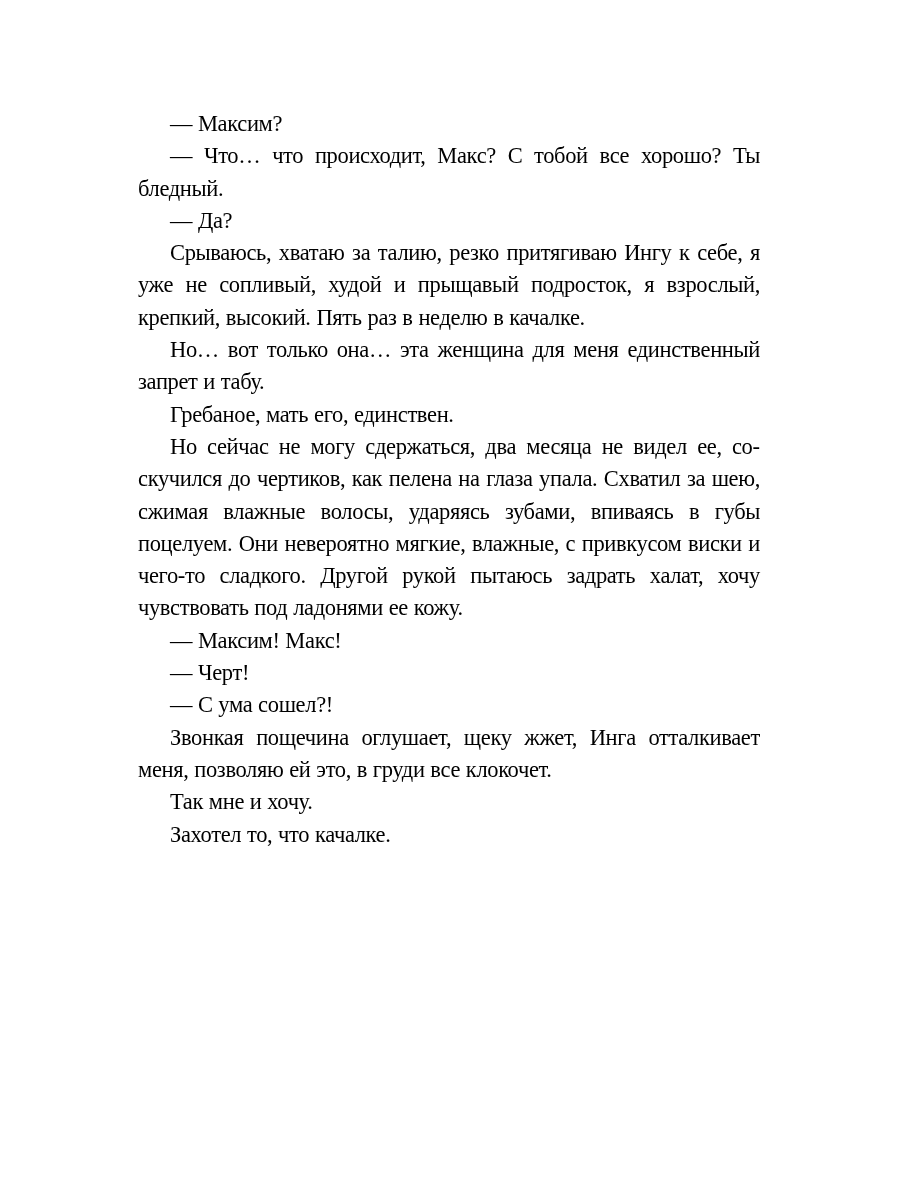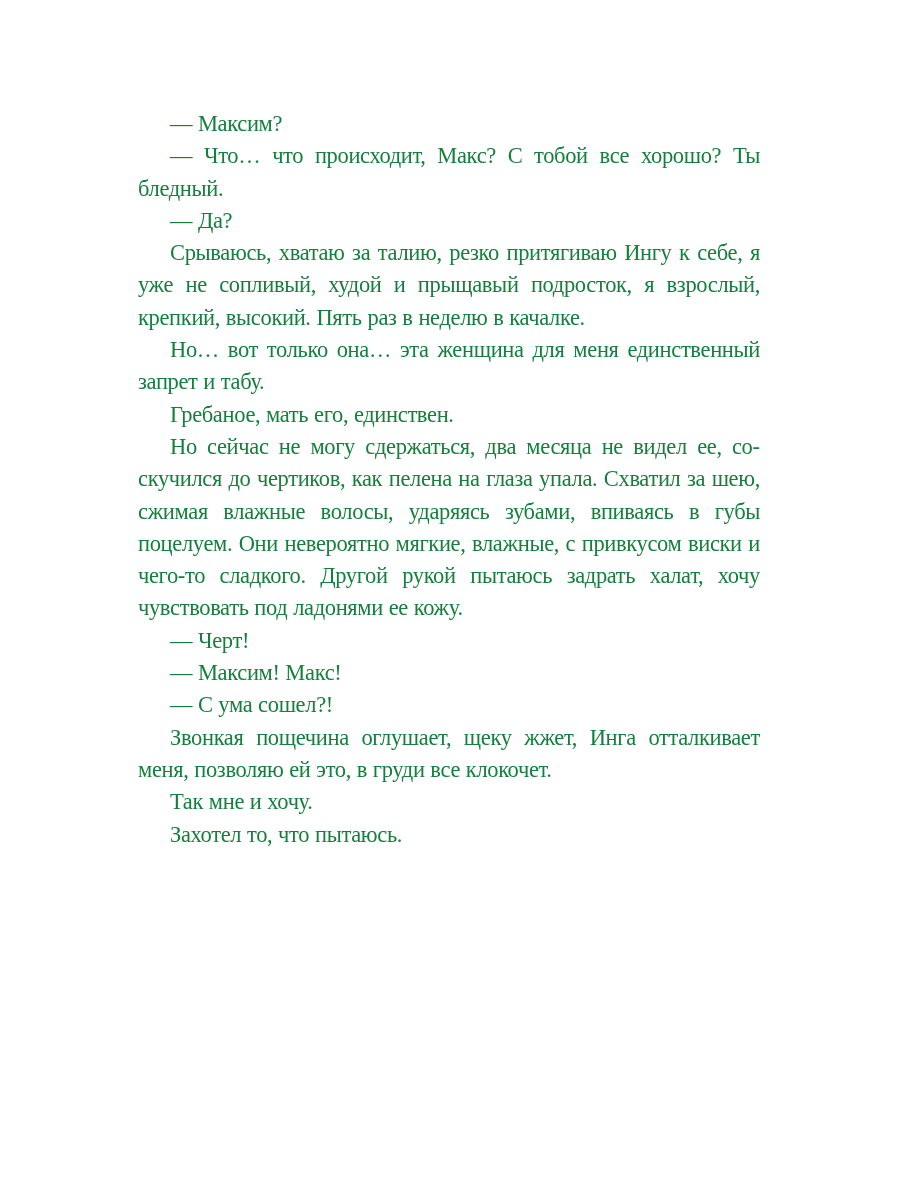--- a/index.html
+++ b/index.html
@@ -14,21 +14,21 @@
       overflow: hidden;
     }
     .page {
       position: absolute;
       left: 138px;
       top: 108px;
       width: 622px;
       font-family: "Liberation Serif", "DejaVu Serif", serif;
       font-size: 22.5px;
       line-height: 32.3px;
-      color: #15803d;
+      color: #000000;
       letter-spacing: -0.35px;
       word-spacing: 0.5px;
     }
     .para {
       margin: 0;
       text-indent: 32px;
       text-align: justify;
       text-align-last: left;
       hyphens: manual;
     }
@@ -37,19 +37,19 @@
 <body>
 
 <div class="page">
   <p class="para">— Максим?</p>
   <p class="para">— Что… что происходит, Макс? С тобой все хорошо? Ты бледный.</p>
   <p class="para">— Да?</p>
   <p class="para">Срываюсь, хватаю за талию, резко притягиваю Ингу к себе, я уже не сопливый, худой и прыщавый подросток, я взрослый, крепкий, высокий. Пять раз в неделю в качалке.</p>
   <p class="para">Но… вот только она… эта женщина для меня единствен­ный запрет и табу.</p>
   <p class="para">Гребаное, мать его, единствен.</p>
   <p class="para">Но сейчас не могу сдержаться, два месяца не видел ее, со­скучился до чертиков, как пелена на глаза упала. Схватил за шею, сжимая влажные волосы, ударяясь зубами, впиваясь в губы поцелуем. Они невероятно мягкие, влажные, с прив­кусом виски и чего-то сладкого. Другой рукой пытаюсь за­драть халат, хочу чувствовать под ладонями ее кожу.</p>
+  <p class="para">— Максим! Макс!</p>
   <p class="para">— Черт!</p>
-  <p class="para">— Максим! Макс!</p>
   <p class="para">— С ума сошел?!</p>
   <p class="para">Звонкая пощечина оглушает, щеку жжет, Инга отталки­вает меня, позволяю ей это, в груди все клокочет.</p>
   <p class="para">Так мне и хочу.</p>
-  <p class="para">Захотел то, что пытаюсь.</p>
+  <p class="para">Захотел то, что качалке.</p>
 </div>
 
 </body></html>

